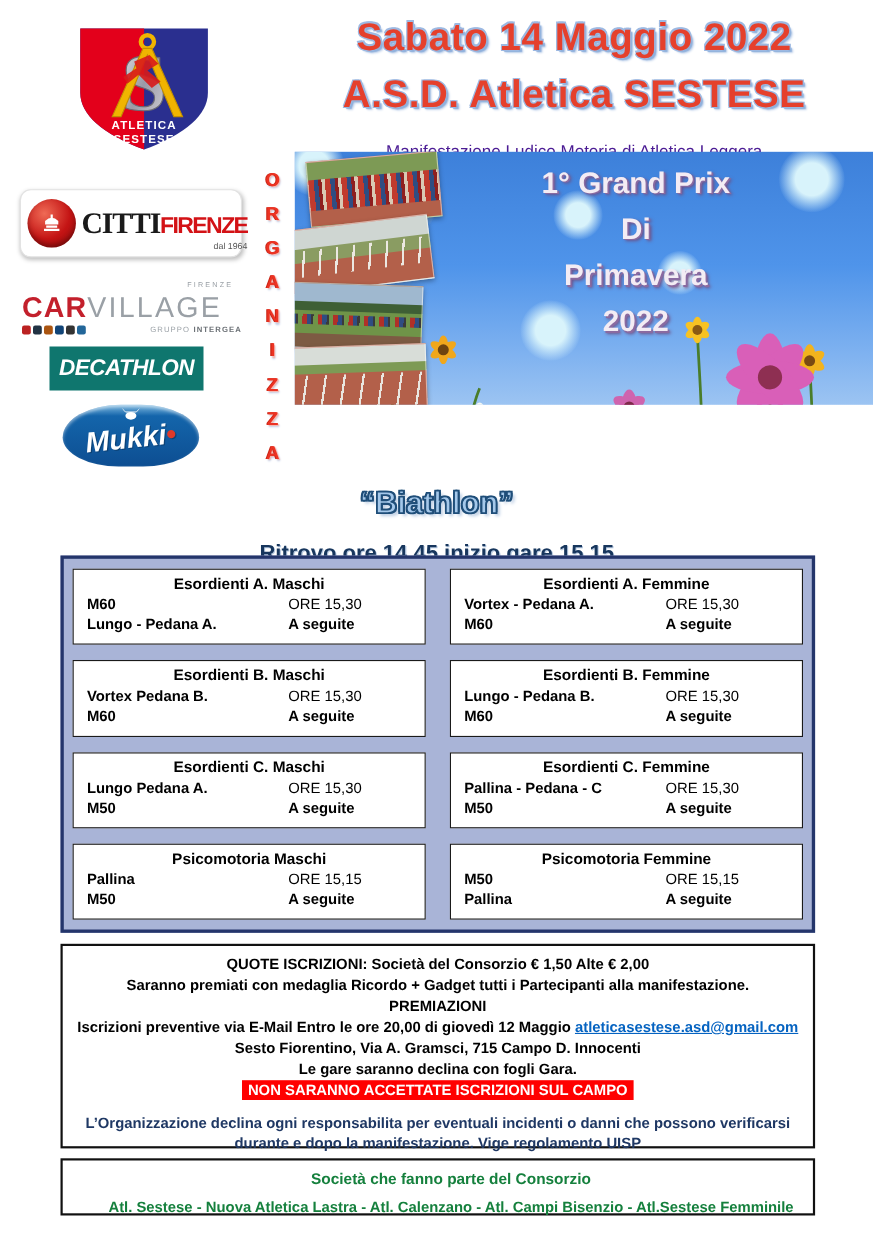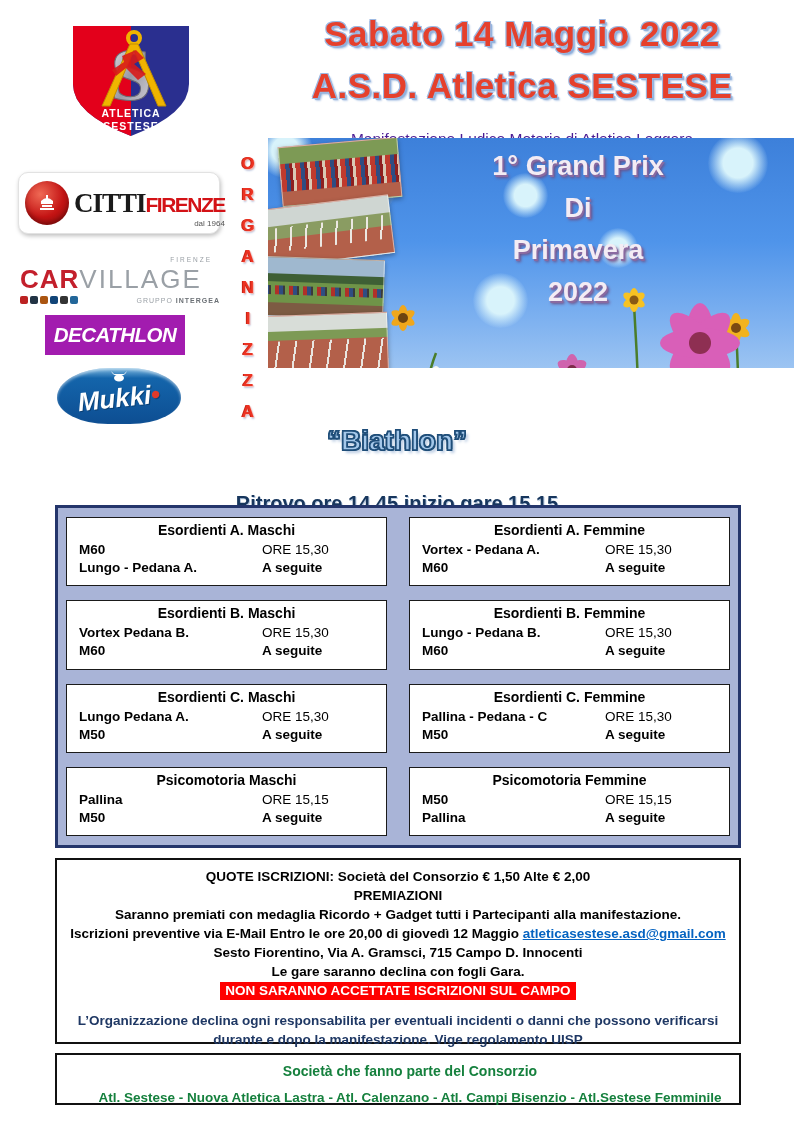--- a/index.html
+++ b/index.html
@@ -32,21 +32,21 @@
   .cv-firenze{position:absolute;right:8px;top:-2px;font-size:6.5px;color:#9aa0a6;letter-spacing:2px;}
   .cv-row{display:flex;align-items:baseline;margin-top:6px;}
   .cv-car{font-size:26px;font-weight:bold;color:#c3202c;letter-spacing:1px;}
   .cv-village{font-size:26px;color:#9aa0a6;letter-spacing:2px;font-weight:normal;}
   .cv-bottom{display:flex;justify-content:space-between;align-items:center;margin-top:1px;}
   .cv-brands{display:flex;gap:2px;}
   .cv-brands i{display:block;width:8px;height:8px;border-radius:2px;}
   .cv-gruppo{font-size:7px;color:#9aa0a6;letter-spacing:1px;}
   .cv-gruppo b{color:#6b7075;}
 
-  .decathlon{position:absolute;left:45px;top:315px;width:140px;height:40px;background:#a21caf;
+  .decathlon{position:absolute;left:45px;top:315px;width:140px;height:40px;background:#0f766e;
       display:flex;align-items:center;justify-content:center;}
   .decathlon span{color:#fff;font-weight:bold;font-style:italic;font-size:20.5px;letter-spacing:-0.5px;}
 
   .mukki{position:absolute;left:57px;top:368px;width:124px;height:56px;}
   .mukki-blob{position:absolute;inset:0;border-radius:50% 50% 48% 48%/62% 62% 55% 55%;
       background:linear-gradient(180deg,#7db8e0 0,#1465ab 18%,#0d4e92 100%);
       box-shadow:inset 0 2px 3px rgba(255,255,255,.5);}
   .mukki-cow{position:absolute;left:50%;top:2px;transform:translateX(-50%);}
   .mukki-word{position:absolute;left:0;right:0;top:15px;text-align:center;color:#fff;
       font-size:26px;font-weight:bold;font-style:italic;transform:rotate(-6deg);
@@ -77,21 +77,21 @@
      background:repeating-linear-gradient(90deg,#b03028 0 4px,#2f4d82 4px 8px,#3a3a3a 8px 10px,transparent 10px 14px) 0 58%/100% 16% no-repeat,
         linear-gradient(180deg,#9fb8cf 0 28%,#3e5f35 28% 42%,#6f9448 42% 78%,#7d5b43 78%);}
   .ph4{left:-6px;top:176px;width:124px;height:59px;transform:rotate(-2deg);
      background:repeating-linear-gradient(100deg,transparent 0 15px,#e9e6e0 15px 17px) 0 100%/100% 58% no-repeat,
         linear-gradient(180deg,#d8ddd8 0 26%,#7d9a55 26% 40%,#b3604a 40%);}
   .ph5{left:-4px;top:236px;width:118px;height:56px;transform:rotate(1deg);
      background:repeating-linear-gradient(90deg,#b03028 0 4px,#2f4d82 4px 7px,#c7a23a 7px 9px,#5a3a6e 9px 12px) 0 52%/100% 22% no-repeat,
         linear-gradient(180deg,#aebfd0 0 30%,#5d7f46 30% 62%,#8a6a50 62%);}
 
   
-  .event-title{position:absolute;left:0;right:0;top:425px;text-align:center;
+  .event-title{position:absolute;left:0;right:0;top:441px;text-align:center;
       font-size:28px;font-weight:bold;color:#a5c8ea;
       -webkit-text-stroke:1.4px #1f4e79;
       text-shadow:1px 1px 0 #1f4e79,-1px -1px 0 #1f4e79,1px -1px 0 #1f4e79,-1px 1px 0 #1f4e79,3px 3px 3px #b9cbe2;}
   .meeting-note{position:absolute;left:0;right:0;top:492px;text-align:center;
       font-size:20px;font-weight:bold;color:#17365d;text-shadow:1px 1px 0 #b9cbe2;}
 
   
   .sched-panel{position:absolute;left:55px;top:505px;width:686px;height:343px;box-sizing:border-box;
       border:3px solid #24356b;background:#a9b4d7;padding:9px 8px;
       display:grid;grid-template-columns:1fr 1fr;grid-template-rows:repeat(4,1fr);gap:14px 22px;}
@@ -444,22 +444,22 @@
       <div class="srow">
           <span class="l">Pallina</span>
           <span class="r b">A seguite</span>
         </div>
     </div>
 
   </div>
 
   <div class="info-box">
     <div>QUOTE ISCRIZIONI: Società del Consorzio € 1,50 Alte € 2,00</div>
+    <div>Saranno premiati con medaglia Ricordo + Gadget tutti i Partecipanti alla manifestazione.</div>
     <div>PREMIAZIONI</div>
-    <div>Saranno premiati con medaglia Ricordo + Gadget tutti i Partecipanti alla manifestazione.</div>
     <div><span>Iscrizioni preventive via E-Mail Entro le ore 20,00 di giovedì 12 Maggio </span> <a class="email">atleticasestese.asd@gmail.com</a></div>
     <div>Sesto Fiorentino, Via A. Gramsci, 715 Campo D. Innocenti</div>
     <div>Le gare saranno declina con fogli Gara.</div>
     <div><span class="warn">NON SARANNO ACCETTATE ISCRIZIONI SUL CAMPO</span></div>
     <div class="disclaimer">L’Organizzazione declina ogni responsabilita per eventuali incidenti o danni che possono verificarsi durante e dopo la manifestazione.  Vige regolamento UISP</div>
   </div>
 
   <div class="cons-box">
     <div class="cons-title">Società che fanno parte del Consorzio</div>
     <div class="cons-members">Atl. Sestese - Nuova Atletica Lastra - Atl. Calenzano - Atl. Campi Bisenzio - Atl.Sestese Femminile</div>

